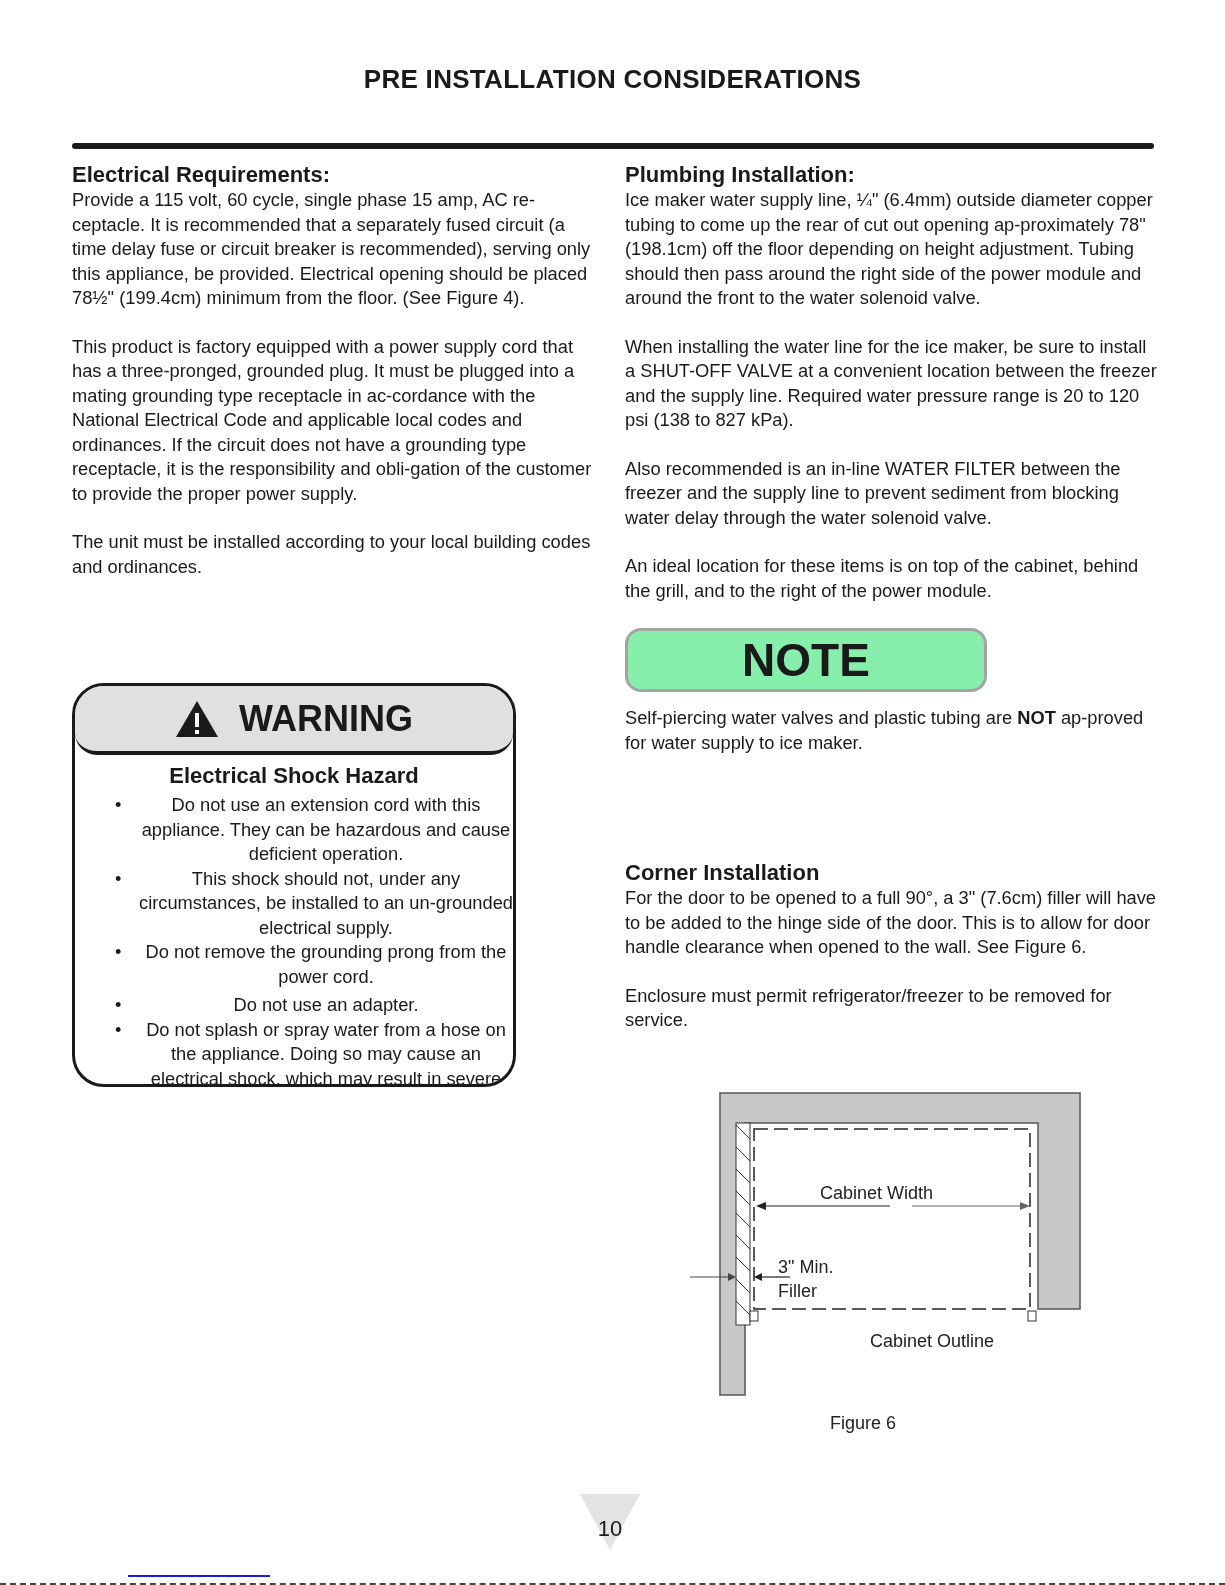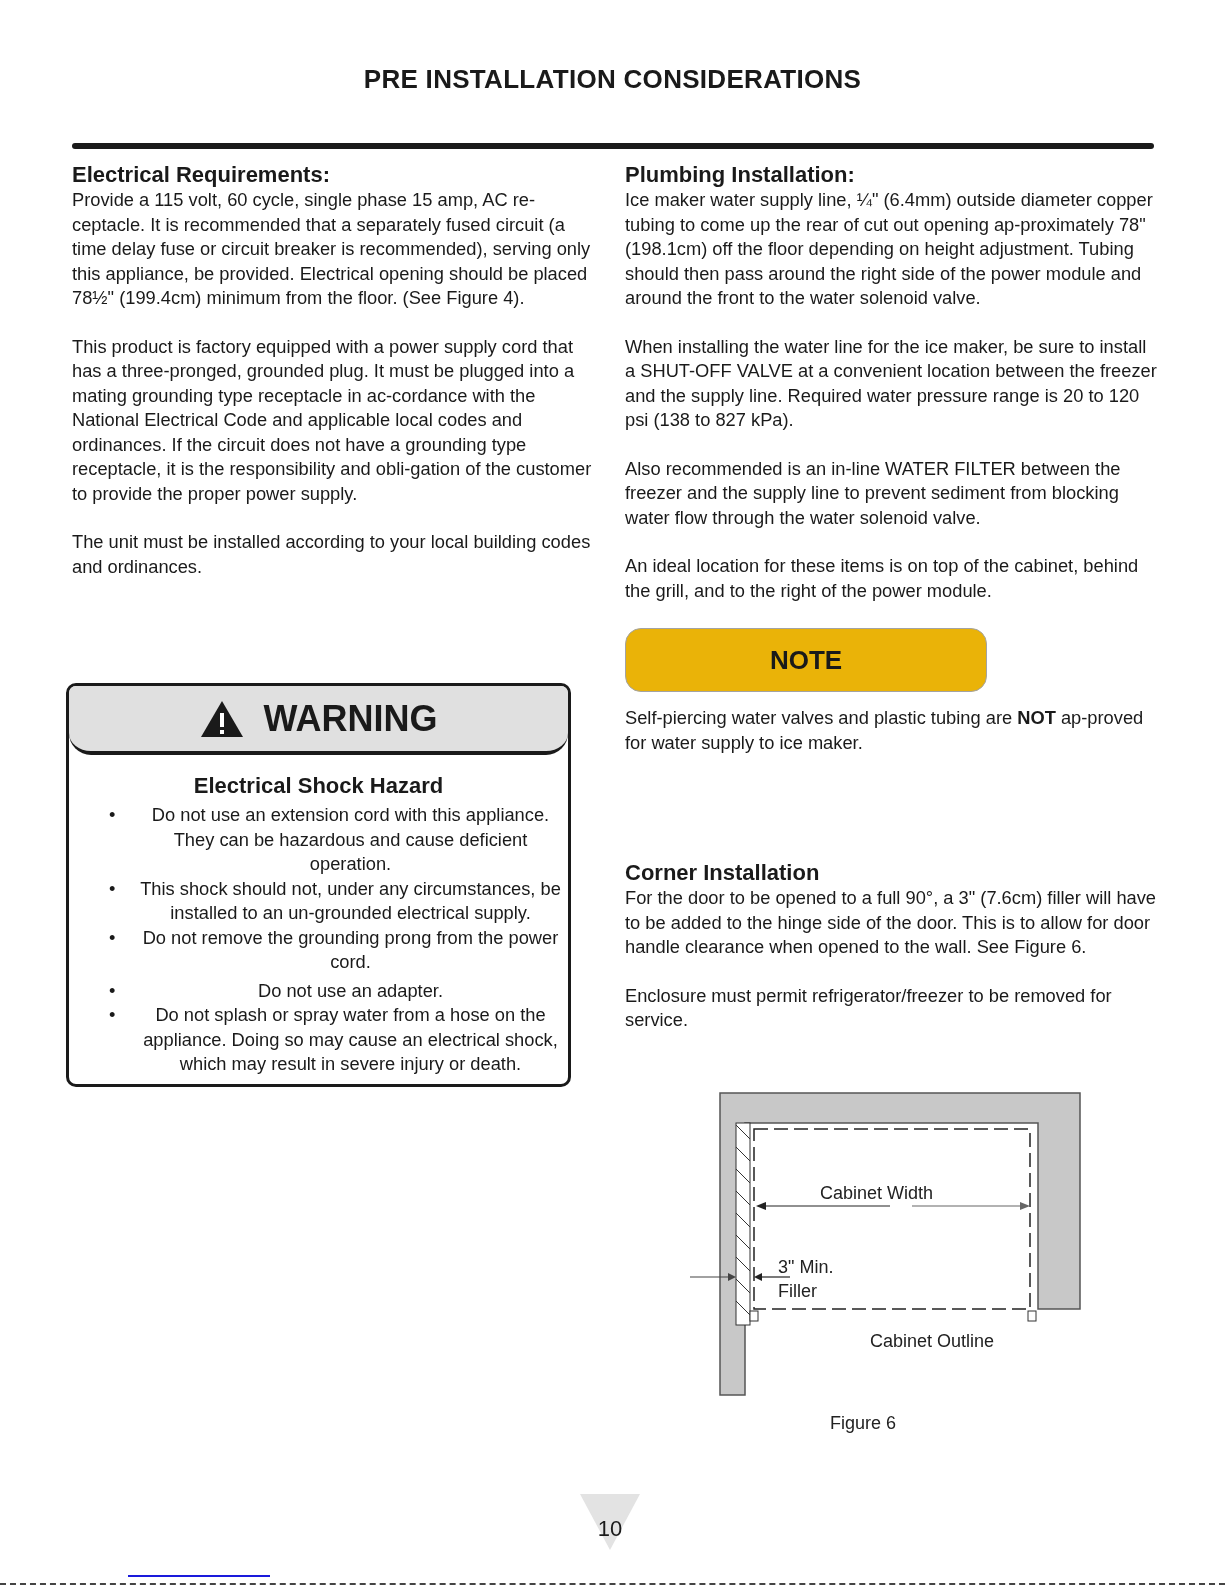--- a/index.html
+++ b/index.html
@@ -6,32 +6,32 @@
   body { width:1225px; height:1585px; position:relative; overflow:hidden;
          font-family:"Liberation Sans", sans-serif; color:#1a1a1a; }
   .title { position:absolute; left:0; width:1225px; top:64px; text-align:center;
            font-weight:bold; font-size:26px; letter-spacing:0.3px; }
   .rule { position:absolute; left:72px; width:1082px; top:143px; height:6px; background:#1a1a1a; border-radius:3px; }
   .col { position:absolute; font-size:18.3px; line-height:24.5px; }
   .col.left { left:72px; width:530px; }
   .col.right { left:625px; width:535px; }
   h2 { margin:0; font-size:22px; line-height:26px; font-weight:bold; }
   p { margin:0; }
-  .warn-box { position:absolute; left:66px; top:683px; width:505px; height:404px;
-              border:3px solid #1a1a1a; border-radius:10px; box-sizing:border-box; overflow:hidden; }
+  .warn-box { position:absolute; left:72px; top:683px; width:444px; height:404px;
+              border:3px solid #1a1a1a; border-radius:32px; box-sizing:border-box; overflow:hidden; }
   .warn-head { height:65px; background:#e0e0e0; border-bottom:4px solid #1a1a1a;
                border-radius:0 0 22px 22px; display:flex; align-items:center; justify-content:center; gap:20px; }
   .warn-head .label { font-size:36px; font-weight:bold; }
-  .warn-sub { text-align:center; font-weight:bold; font-size:22px; margin-top:18px; }
+  .warn-sub { text-align:center; font-weight:bold; font-size:22px; margin-top:8px; }
   .warn-list { margin:4px 0 0 0; padding:0 0 0 36px; list-style:none; font-size:18.3px; line-height:24.5px;text-align:center; }
   .warn-list li { position:relative; padding-left:28px; margin-bottom:0px; }
   .warn-list li::before { content:"•"; position:absolute; left:4px; }
   .note-box { position:absolute; left:625px; top:628px; width:362px; height:64px;
-              border:1px solid #a3a3a3; border-radius:16px; background:#eab308; box-sizing:border-box;
-              display:flex; align-items:center; justify-content:center; font-weight:bold; font-size:26px; }
+              border:3px solid #a3a3a3; border-radius:16px; background:#86efac; box-sizing:border-box;
+              display:flex; align-items:center; justify-content:center; font-weight:bold; font-size:46px; }
   .fig { position:absolute; left:690px; top:1085px; width:420px; height:350px; }
   .page-num { position:absolute; left:580px; top:1492px; width:60px; height:58px; }
   .page-num span { position:absolute; left:0; width:60px; top:24px; text-align:center; font-size:22px; }
   .blue-line { position:absolute; left:128px; top:1575px; width:142px; height:2px; background:#1a1adb; }
   .bottom-line { position:absolute; left:0; top:1583px; width:1225px; height:2px; border-top:2px dashed #444; }
 </style>
 </head>
 <body>
 
 <div class="title">PRE INSTALLATION CONSIDERATIONS</div>
@@ -60,21 +60,21 @@
     <li>Do not remove the grounding prong from the power cord.</li>
     <li style="margin-top:4px;">Do not use an adapter.</li>
     <li>Do not splash or spray water from a hose on the appliance. Doing so may cause an electrical shock, which may result in severe injury or death.</li>
   </ul>
 </div>
 
 <div class="col right" style="top:162px;">
   <h2>Plumbing Installation:</h2>
   <p>Ice maker water supply line, ¼" (6.4mm) outside diameter copper tubing to come up the rear of cut out opening ap-proximately 78" (198.1cm) off the floor depending on height adjustment. Tubing should then pass around the right side of the power module and around the front to the water solenoid valve.</p>
   <p style="margin-top:24px;">When installing the water line for the ice maker, be sure to install a SHUT-OFF VALVE at a convenient location between the freezer and the supply line. Required water pressure range is 20 to 120 psi (138 to 827 kPa).</p>
-  <p style="margin-top:24px;">Also recommended is an in-line WATER FILTER between the freezer and the supply line to prevent sediment from blocking water flow through the water solenoid valve.</p>
+  <p style="margin-top:24px;">Also recommended is an in-line WATER FILTER between the freezer and the supply line to prevent sediment from blocking water delay through the water solenoid valve.</p>
   <p style="margin-top:24px;">An ideal location for these items is on top of the cabinet, behind the grill, and to the right of the power module.</p>
 </div>
 
 <div class="note-box">
   <span>NOTE</span>
 </div>
 <div class="col right" style="top:706px;">
   <p><span>Self-piercing water valves and plastic tubing are </span><b>NOT</b><span> ap-proved for water supply to ice maker.</span></p>
 </div>
 

